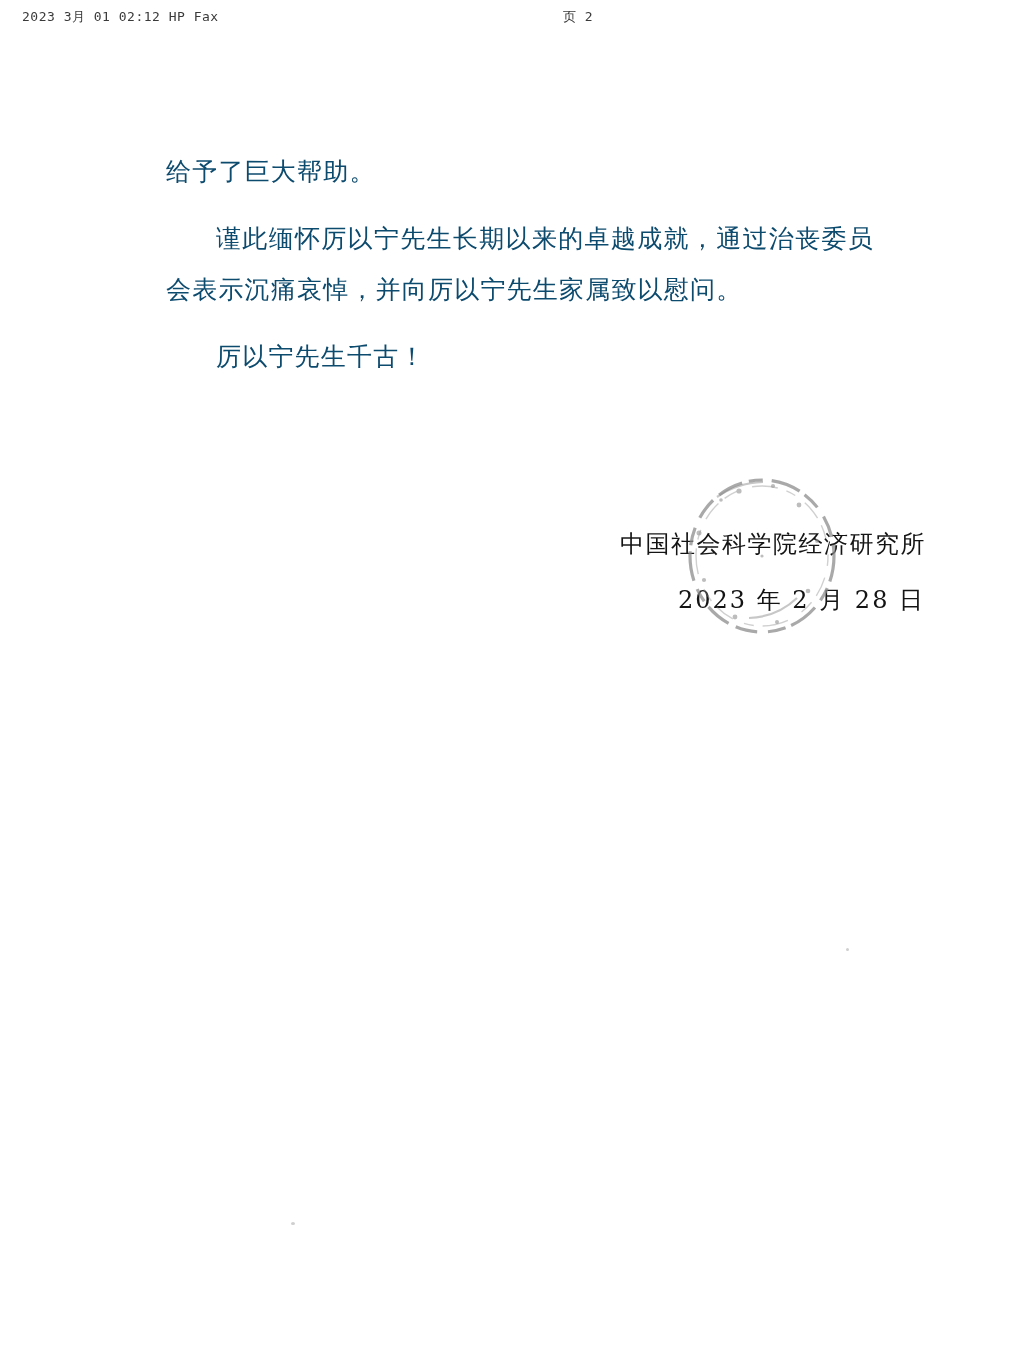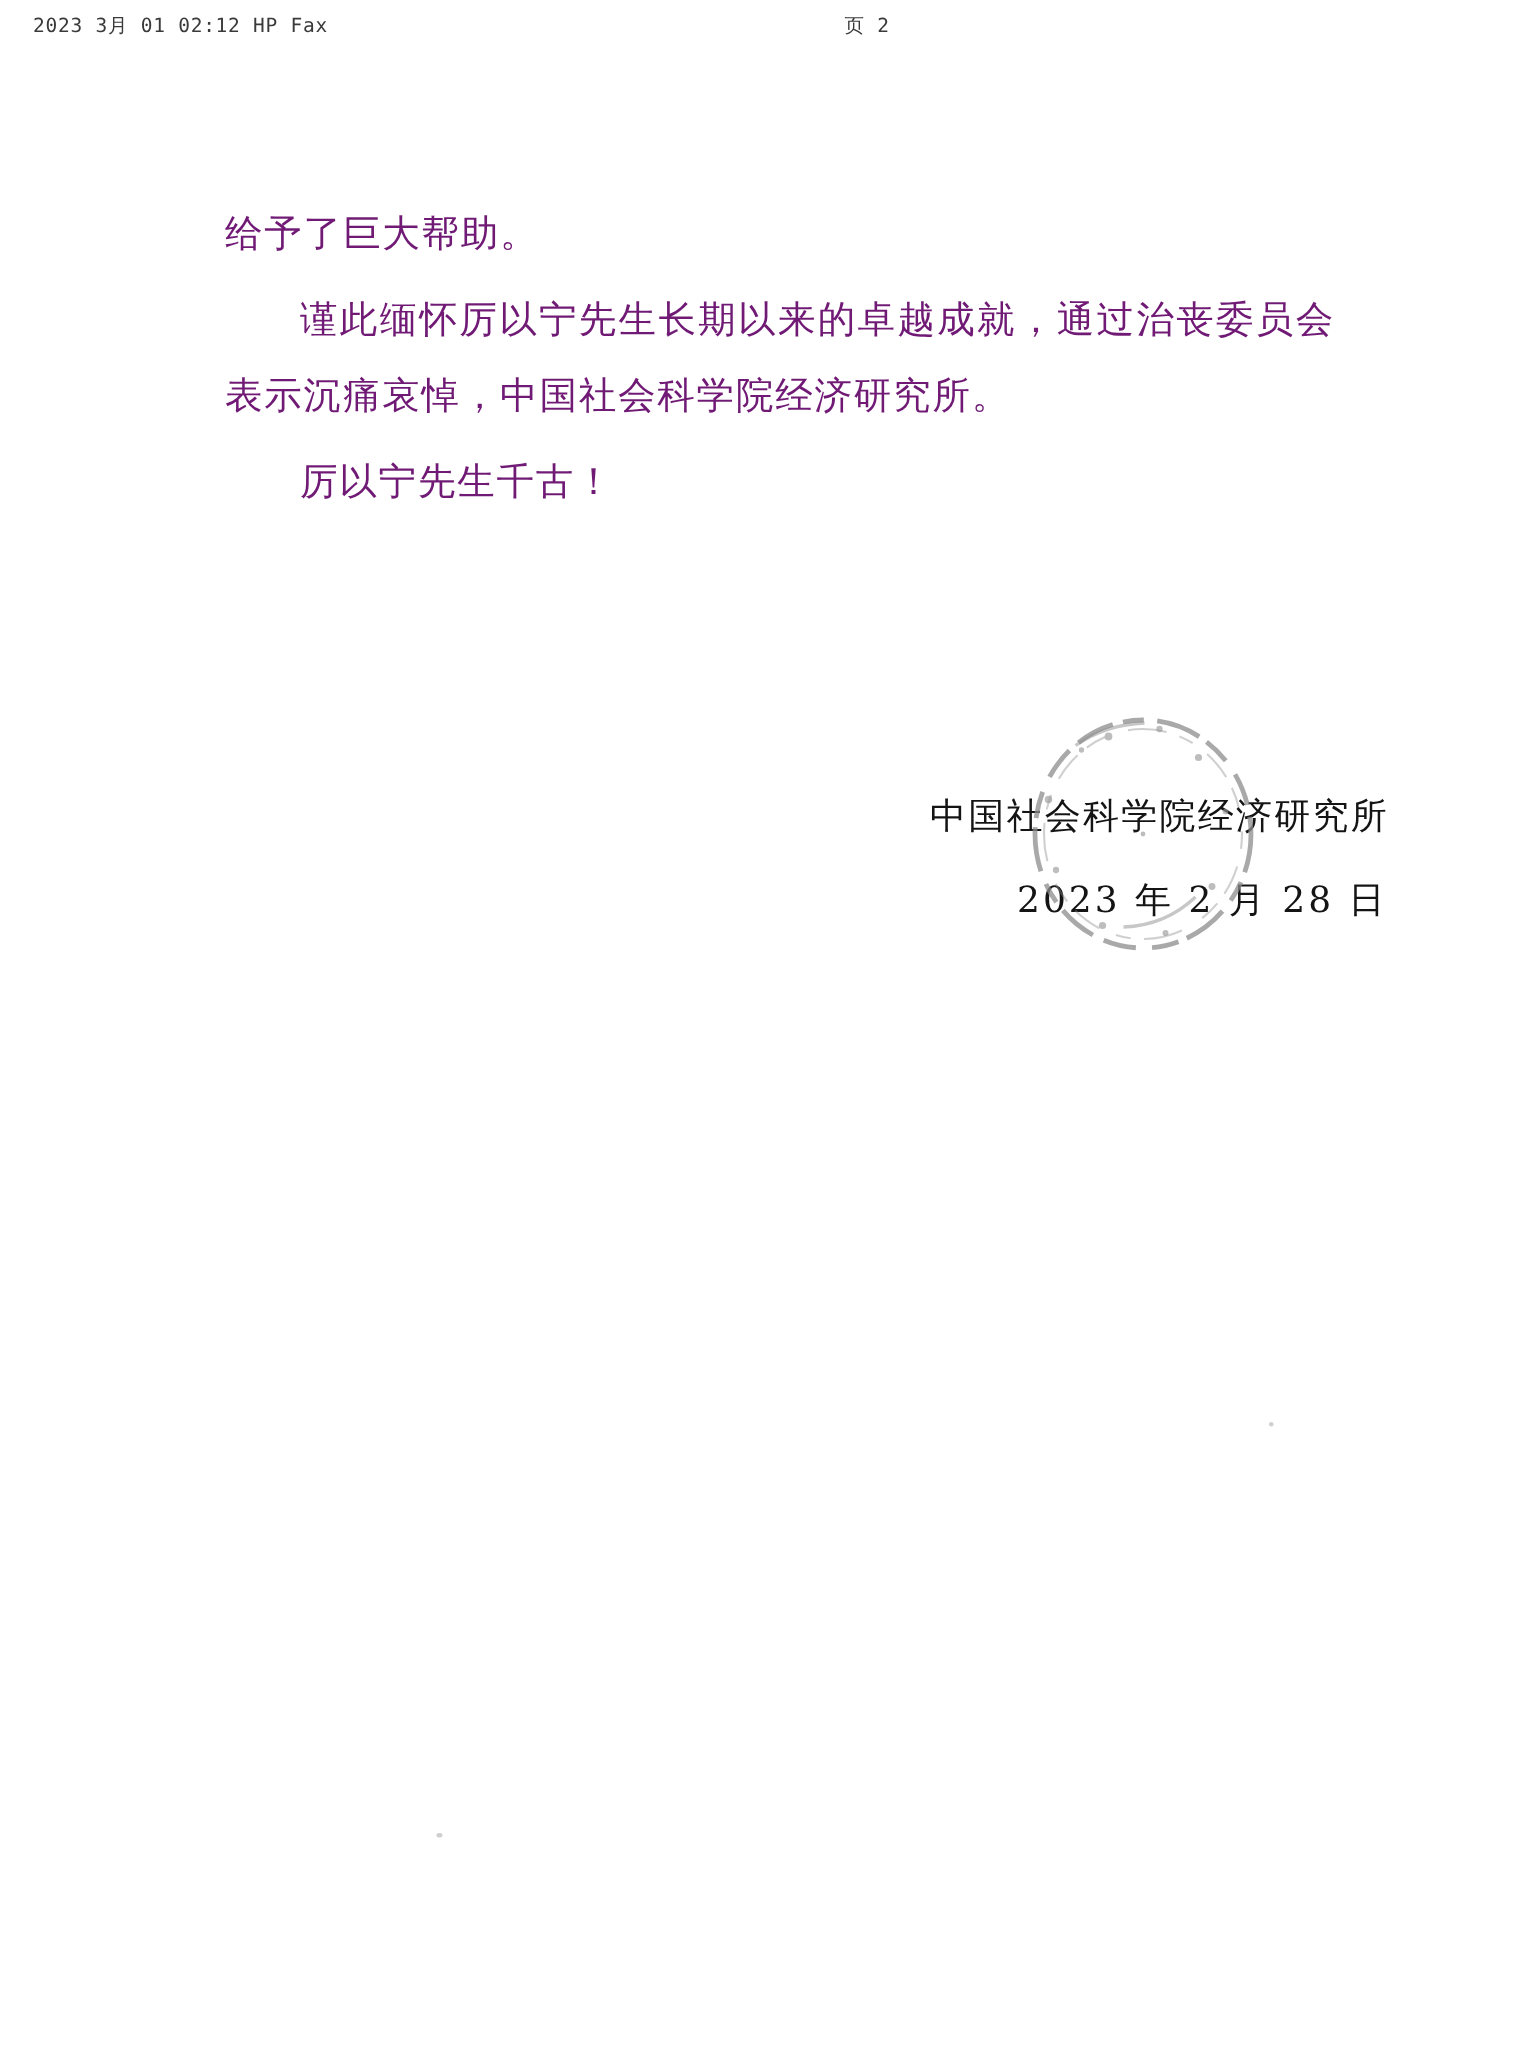--- a/index.html
+++ b/index.html
@@ -45,22 +45,22 @@
   .letter {
     position: absolute;
     left: 150px;
     top: 130px;
     width: 740px;
   }
   .para {
     font-size: 25px;
     line-height: 51px;
     letter-spacing: 1.2px;
-    color: #701a75;
-    margin: 0;
+    color: #0c4a6e;
+    margin: 16px;
     text-align: justify;
     font-family: "DejaVu Serif", "Liberation Serif", serif;
   }
   .indent {
     text-indent: 50px;
   }
   .p-gap {
     margin-top: 6px;
   }
 
@@ -109,21 +109,21 @@
 </head>
 <body>
 
 <div class="fax-header">
   <span class="stamp">2023  3月  01  02:12  HP  Fax</span>
   <span class="pageno">页  2</span>
 </div>
 
 <div class="letter">
   <p class="para">给予了巨大帮助。</p>
-  <p class="para indent p-gap">谨此缅怀厉以宁先生长期以来的卓越成就，通过治丧委员会表示沉痛哀悼，中国社会科学院经济研究所。</p>
+  <p class="para indent p-gap">谨此缅怀厉以宁先生长期以来的卓越成就，通过治丧委员会表示沉痛哀悼，并向厉以宁先生家属致以慰问。</p>
   <p class="para indent p-gap">厉以宁先生千古！</p>
 
   <div class="signature">
     <div class="sig-org">中国社会科学院经济研究所</div>
     <div class="sig-date">2023 年 2 月 28 日</div>
   </div>
 
   <div class="seal">
     <svg width="170" height="178" viewBox="0 0 170 178" xmlns="http://www.w3.org/2000/svg">
       <g fill="none" stroke="#8d8d8d" stroke-width="3.2" opacity="0.75">

